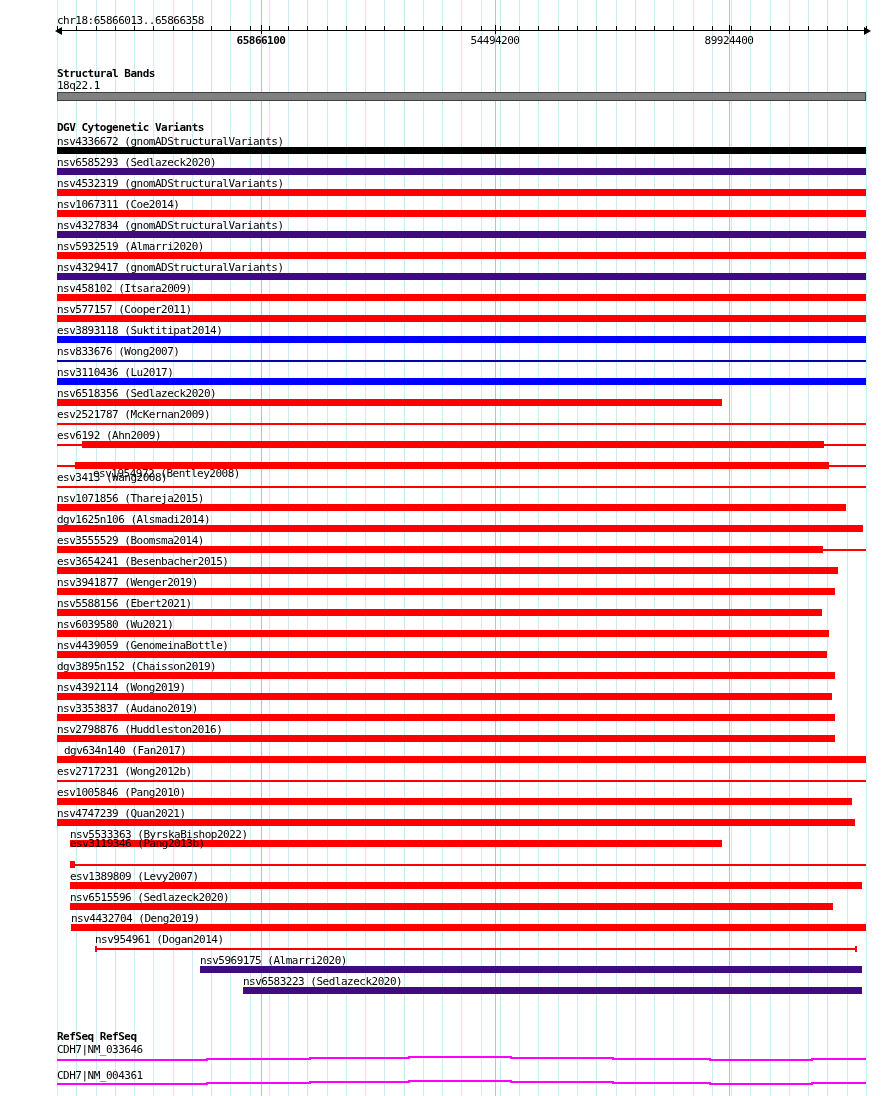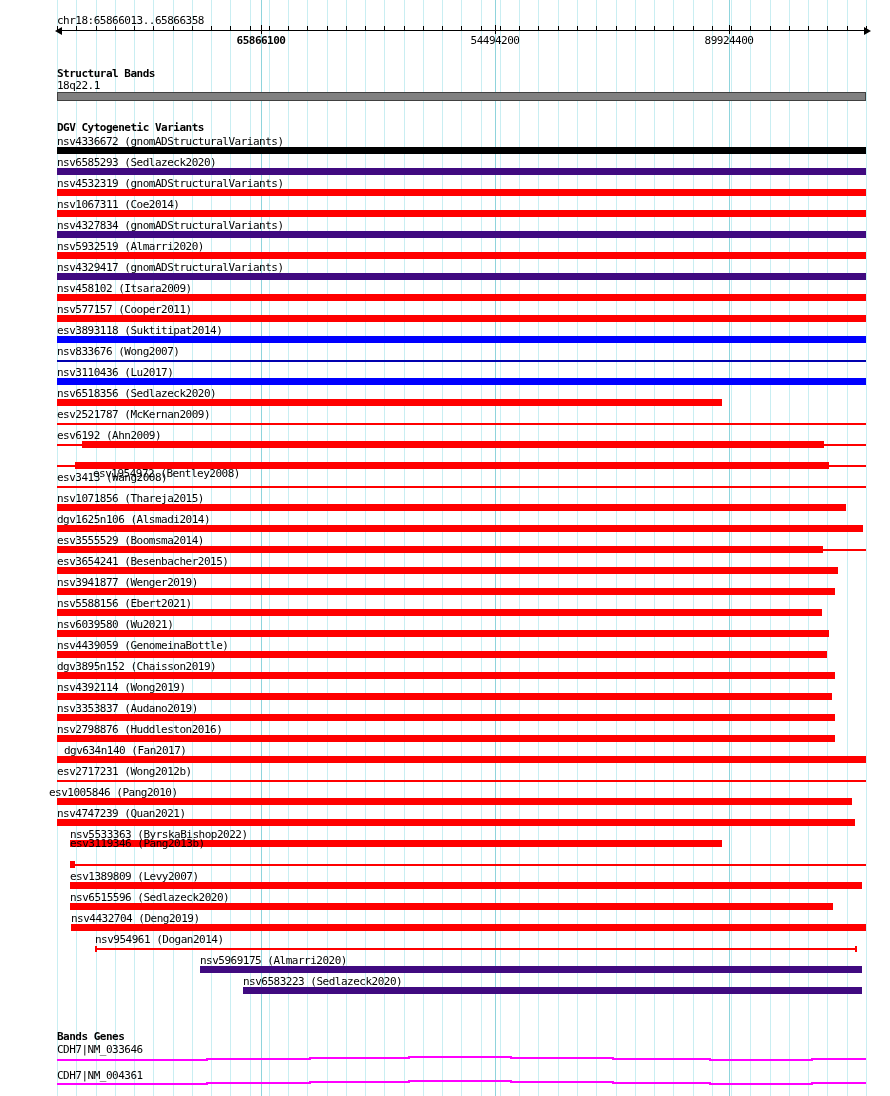--- a/index.html
+++ b/index.html
@@ -200,21 +200,21 @@
       <div class="lbl" style="left: 57px; top: 682px;">nsv4392114 (Wong2019)</div>
       <div class="vbar" style="left: 57px; width: 775px; top: 693px; background: rgb(255, 0, 0);"></div>
       <div class="lbl" style="left: 57px; top: 703px;">nsv3353837 (Audano2019)</div>
       <div class="vbar" style="left: 57px; width: 778px; top: 714px; background: rgb(255, 0, 0);"></div>
       <div class="lbl" style="left: 57px; top: 724px;">nsv2798876 (Huddleston2016)</div>
       <div class="vbar" style="left: 57px; width: 778px; top: 735px; background: rgb(255, 0, 0);"></div>
       <div class="lbl" style="left: 64px; top: 745px;">dgv634n140 (Fan2017)</div>
       <div class="vbar" style="left: 57px; width: 809px; top: 756px; background: rgb(255, 0, 0);"></div>
       <div class="lbl" style="left: 57px; top: 766px;">esv2717231 (Wong2012b)</div>
       <div class="vline" style="left: 57px; width: 809px; top: 780px; background: rgb(255, 0, 0);"></div>
-      <div class="lbl" style="left: 49px; top: 787px;">esv1005846 (Pang2010)</div>
+      <div class="lbl" style="left: 57px; top: 787px;">esv1005846 (Pang2010)</div>
       <div class="vbar" style="left: 57px; width: 795px; top: 798px; background: rgb(255, 0, 0);"></div>
       <div class="lbl" style="left: 57px; top: 808px;">nsv4747239 (Quan2021)</div>
       <div class="vbar" style="left: 57px; width: 798px; top: 819px; background: rgb(255, 0, 0);"></div>
       <div class="lbl" style="left: 70px; top: 829px;">nsv5533363 (ByrskaBishop2022)</div>
       <div class="vbar" style="left: 70px; width: 652px; top: 840px; background: rgb(255, 0, 0);"></div>
       <div class="lbl" style="left: 70px; top: 838px;">esv3119346 (Pang2013b)</div>
       <div class="vline" style="left: 70px; width: 796px; top: 864px; background: rgb(255, 0, 0);"></div>
       <div class="vbar" style="left: 70px; width: 5px; top: 861px; background: rgb(255, 0, 0);"></div>
       <div class="lbl" style="left: 70px; top: 871px;">esv1389809 (Levy2007)</div>
       <div class="vbar" style="left: 70px; width: 792px; top: 882px; background: rgb(255, 0, 0);"></div>
@@ -225,21 +225,21 @@
       <div class="lbl" style="left: 95px; top: 934px;">nsv954961 (Dogan2014)</div>
       <div class="vline" style="left: 95px; width: 760px; top: 948px; background: rgb(255, 0, 0);"></div>
       <div class="vcap" style="left: 95px; top: 946px; background: rgb(255, 0, 0);"></div>
       <div class="vcap" style="left: 855px; top: 946px; background: rgb(255, 0, 0);"></div>
       <div class="lbl" style="left: 200px; top: 955px;">nsv5969175 (Almarri2020)</div>
       <div class="vbar" style="left: 200px; width: 662px; top: 966px; background: rgb(64, 10, 128);"></div>
       <div class="lbl" style="left: 243px; top: 976px;">nsv6583223 (Sedlazeck2020)</div>
       <div class="vbar" style="left: 243px; width: 619px; top: 987px; background: rgb(64, 10, 128);"></div>
     </div>
 
-  <div class="title" style="left:57px;top:1031px;">Bands Genes</div>
+  <div class="title" style="left:57px;top:1031px;">RefSeq RefSeq</div>
   <div id="refseq-rows">
       <div class="lbl" style="left: 57px; top: 1044px;">CDH7|NM_033646</div>
       <div class="lbl" style="left: 57px; top: 1070px;">CDH7|NM_004361</div>
     </div>
   <svg id="gene-svg" class="overlay" width="890" height="1096">
       <path d="M57,1060 L207,1060 L207,1059 L310,1059 L310,1058 L409,1058 L409,1057 L511,1057 L511,1058 L613,1058 L613,1059 L710,1059 L710,1060 L812,1060 L812,1059 L866,1059" fill="none" stroke="#ff00ff" stroke-width="2"></path>
       <path d="M57,1084 L207,1084 L207,1083 L310,1083 L310,1082 L409,1082 L409,1081 L511,1081 L511,1082 L613,1082 L613,1083 L710,1083 L710,1084 L812,1084 L812,1083 L866,1083" fill="none" stroke="#ff00ff" stroke-width="2"></path>
     </svg>
 
 </div>

